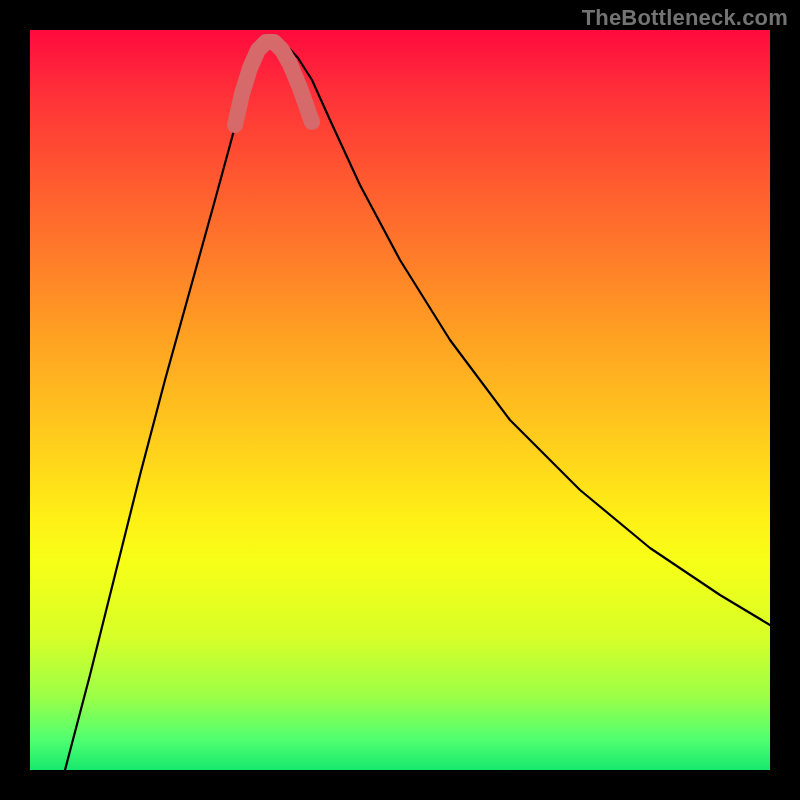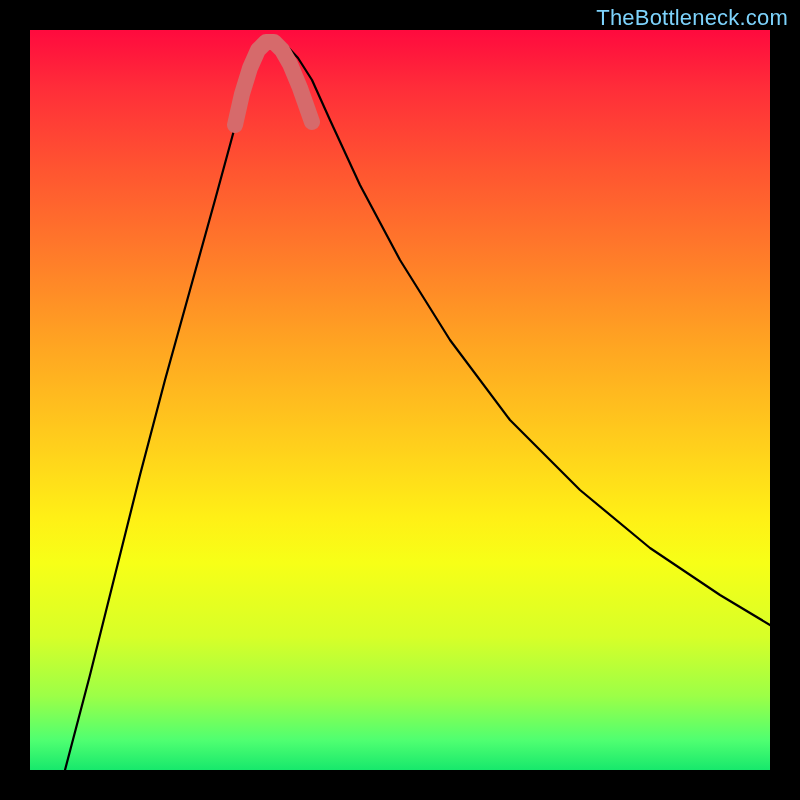--- a/index.html
+++ b/index.html
@@ -41,23 +41,23 @@
     position: absolute;
     left: 0; top: 0;
     width: 740px;
     height: 740px;
     overflow: visible;
   }
   .watermark {
     position: absolute;
     top: 5px;
     right: 12px;
-    color: #7dd3fc;
+    color: #737373;
     font-size: 22px;
-    font-weight: 400;
+    font-weight: 700;
     letter-spacing: 0.2px;
   }
 </style>
 </head>
 <body>
 
 <div class="watermark">TheBottleneck.com</div>
 
 <div class="frame">
   <div class="gradient"></div>

